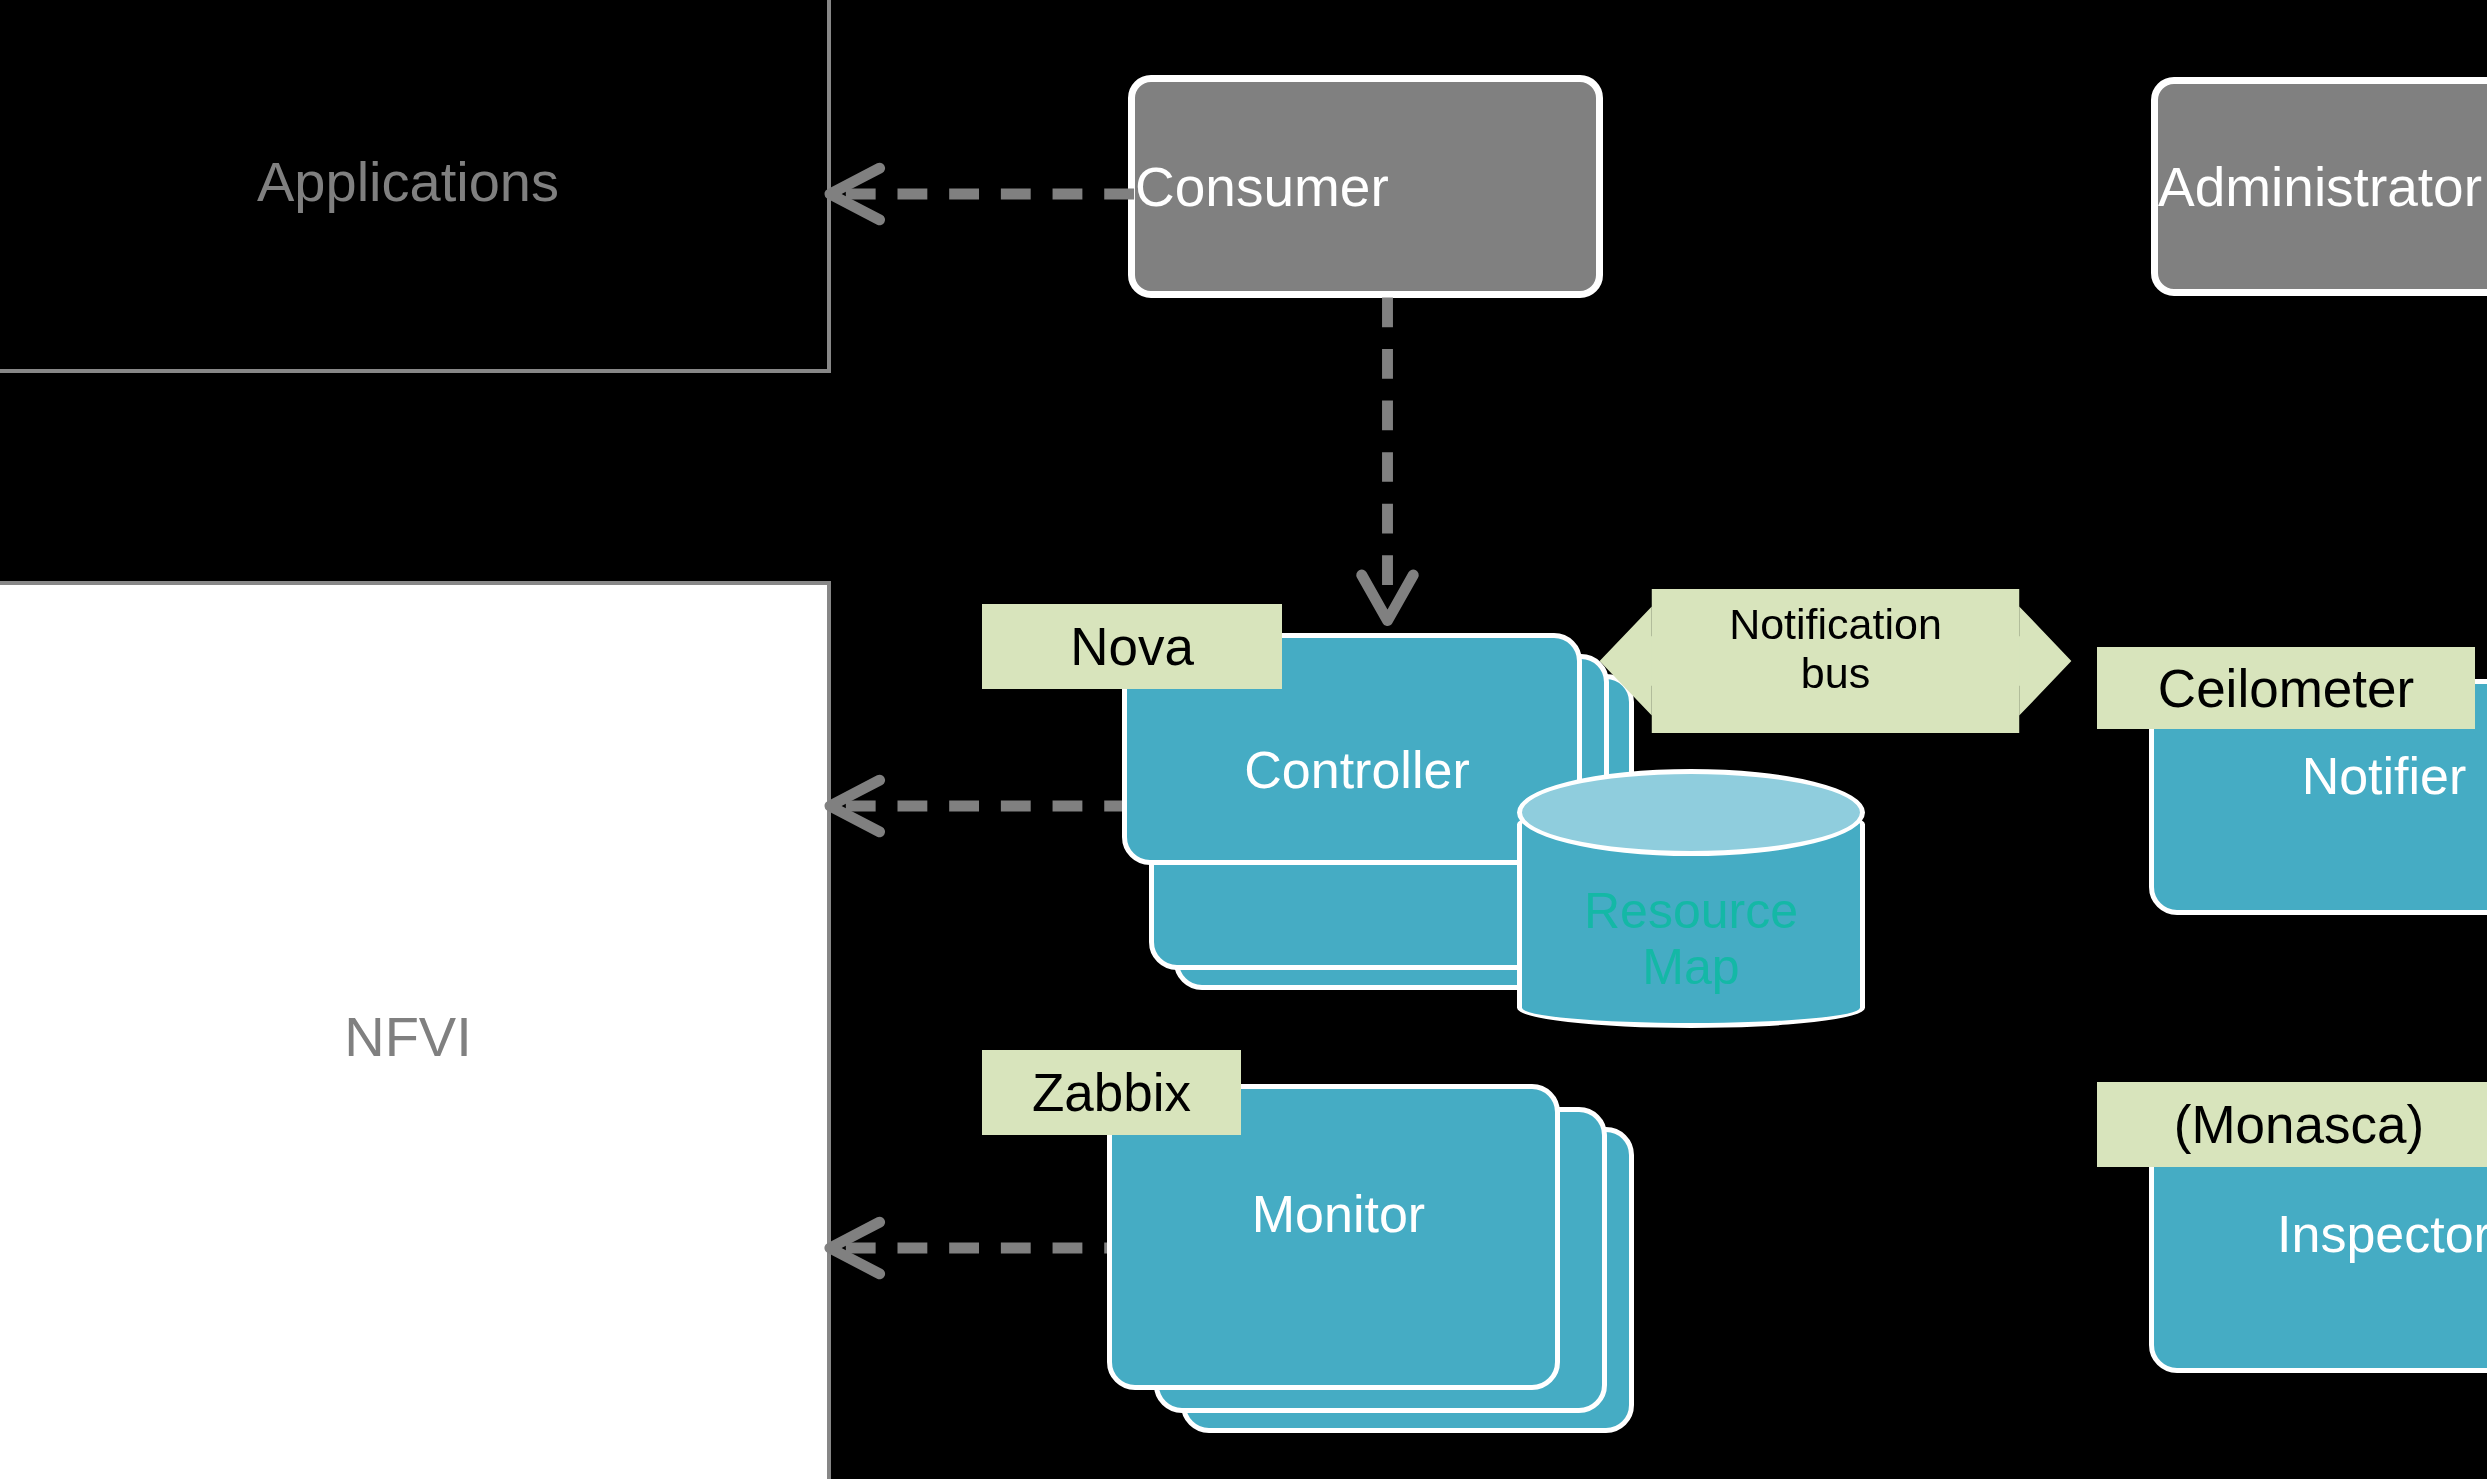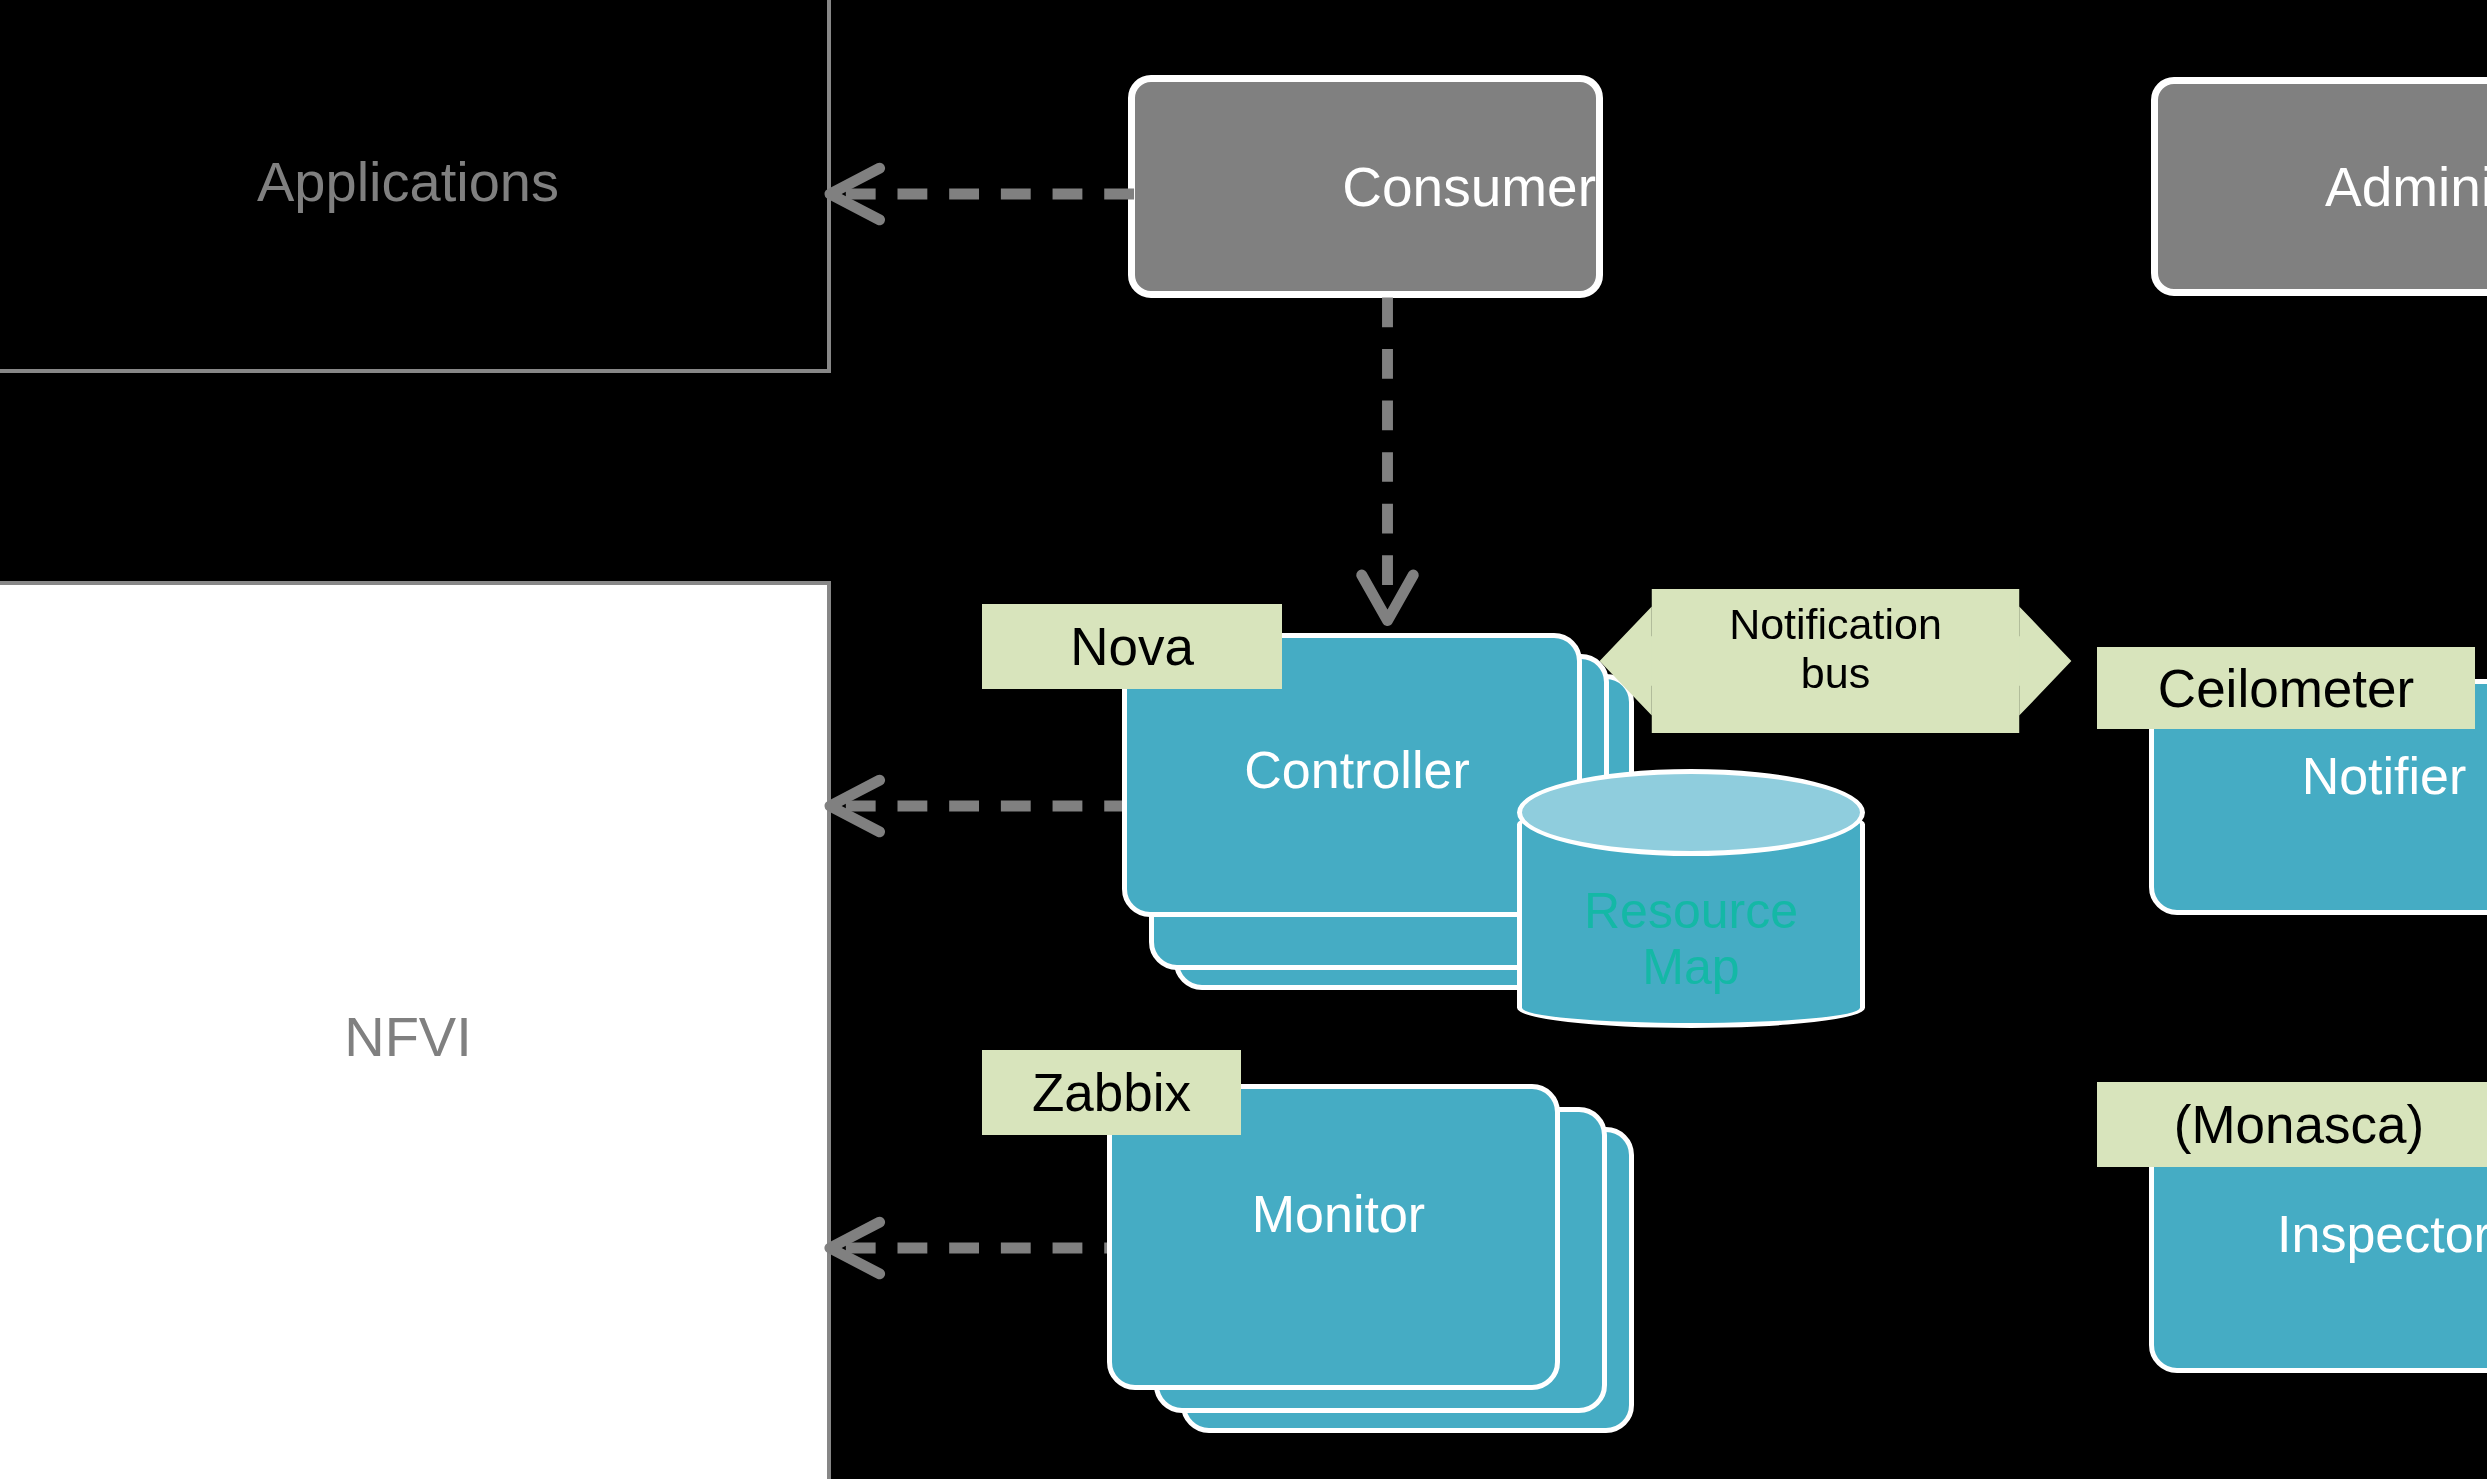--- a/index.html
+++ b/index.html
@@ -37,21 +37,21 @@
   }
 
   
   .actor-box {
     box-sizing: border-box;
     background: #808080;
     border: 7px solid #FFFFFF;
     border-radius: 23px;
     display: flex;
     align-items: center;
-    justify-content: flex-end;
+    justify-content: flex-start;
   }
   .actor-label {
     color: #FFFFFF;
     font-size: 55px;
     font-family: "Liberation Sans Narrow", "Liberation Sans", "DejaVu Sans", sans-serif;
     font-stretch: condensed;
     white-space: nowrap;
   }
 
   
@@ -163,21 +163,21 @@
 
   <svg class="abs" style="left:816px; top:1218px; width:328px; height:60px;" viewBox="0 0 660 120" width="328" height="60">
     <line x1="640" y1="60" x2="60" y2="60" stroke="#808080" stroke-width="22" stroke-dasharray="60 44"></line>
     <polyline points="128,8 28,60 128,112" fill="none" stroke="#808080" stroke-width="22" stroke-linecap="round" stroke-linejoin="round"></polyline>
   </svg>
 
   <div class="abs card" style="left:1174px; top:674px; width:460px; height:316px;"></div>
 
   <div class="abs card" style="left:1149px; top:654px; width:460px; height:316px;"></div>
 
-  <div class="abs card" style="left:1122px; top:633px; width:460px; height:284px;">
+  <div class="abs card" style="left:1122px; top:633px; width:460px; height:232px;">
     <span class="card-label" style="left:0; top:102px; width:460px;">Controller</span>
   </div>
 
   <div class="abs" style="left:1517px; top:769px; width:348px; height:259px;">
     <div class="abs cyl-body" style="left:0; top:35px; width:348px; height:224px;"></div>
     <div class="abs cyl-top" style="left:0; top:0; width:348px; height:87px;"></div>
     <span class="cyl-label" style="left:0; top:114px; width:348px;">Resource
 Map</span>
   </div>
 

